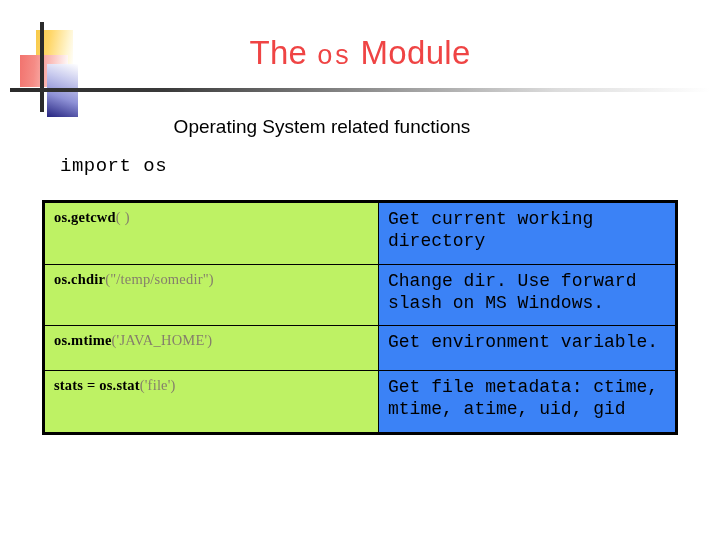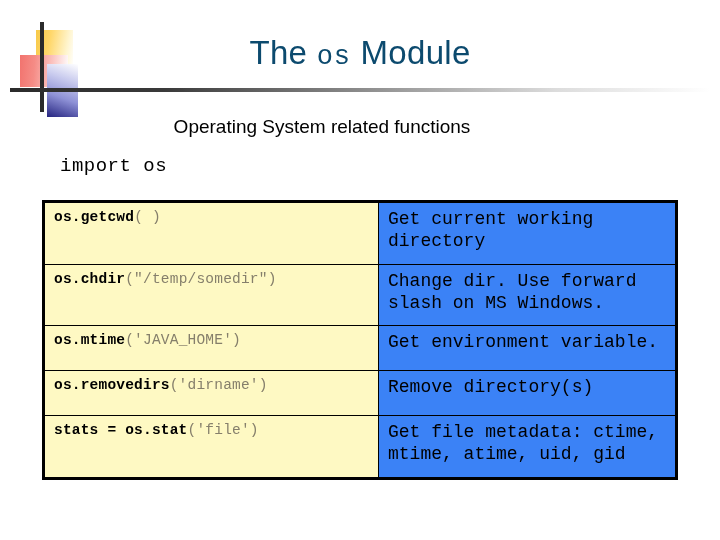--- a/index.html
+++ b/index.html
@@ -67,21 +67,21 @@
   }
 
   
   #slide-title {
     position: absolute;
     left: 0;
     top: 34px;
     width: 720px;
     text-align: center;
     font-size: 33px;
-    color: #0c4a6e;
+    color: #ef4444;
     letter-spacing: 0.3px;
     white-space: nowrap;
   }
   #slide-title .mono {
     font-family: "Liberation Mono", "DejaVu Sans Mono", monospace;
     font-size: 27px;
     letter-spacing: 1px;
   }
 
   #slide-subtitle {
@@ -114,22 +114,22 @@
     table-layout: fixed;
     border: 3px solid #000000;
   }
   #fn-table td {
     border: 1px solid #000000;
     padding: 6px 8px 7px 9px;
     vertical-align: top;
   }
   #fn-table td.code-cell {
     width: 316px;
-    background: #fef9c3;
-    font-family: Liberation Mono, monospace;
+    background: #bef264;
+    font-family: Liberation Serif, serif;
     font-size: 14.5px;
     color: #000000;
     white-space: nowrap;
     letter-spacing: 0.2px;
   }
   #fn-table td.code-cell .fn {
     font-weight: bold;
     color: #000000;
   }
   #fn-table td.code-cell .arg {
@@ -174,22 +174,18 @@
       <td class="desc-cell">Get current working directory</td>
     </tr>
     <tr class="r-tall2">
       <td class="code-cell"><span class="fn">os.chdir</span><span class="arg">("/temp/somedir")</span></td>
       <td class="desc-cell">Change dir. Use forward slash on MS Windows.</td>
     </tr>
     <tr class="r-short">
       <td class="code-cell"><span class="fn">os.mtime</span><span class="arg">('JAVA_HOME')</span></td>
       <td class="desc-cell">Get environment variable.</td>
     </tr>
-    <tr class="r-short">
-      <td class="code-cell"><span class="fn">os.removedirs</span><span class="arg">('dirname')</span></td>
-      <td class="desc-cell">Remove directory(s)</td>
-    </tr>
     <tr class="r-tall">
       <td class="code-cell"><span class="fn">stats = os.stat</span><span class="arg">('file')</span></td>
       <td class="desc-cell">Get file metadata: ctime, mtime, atime, uid, gid</td>
     </tr>
   </tbody>
 </table>
 
 </body></html>

